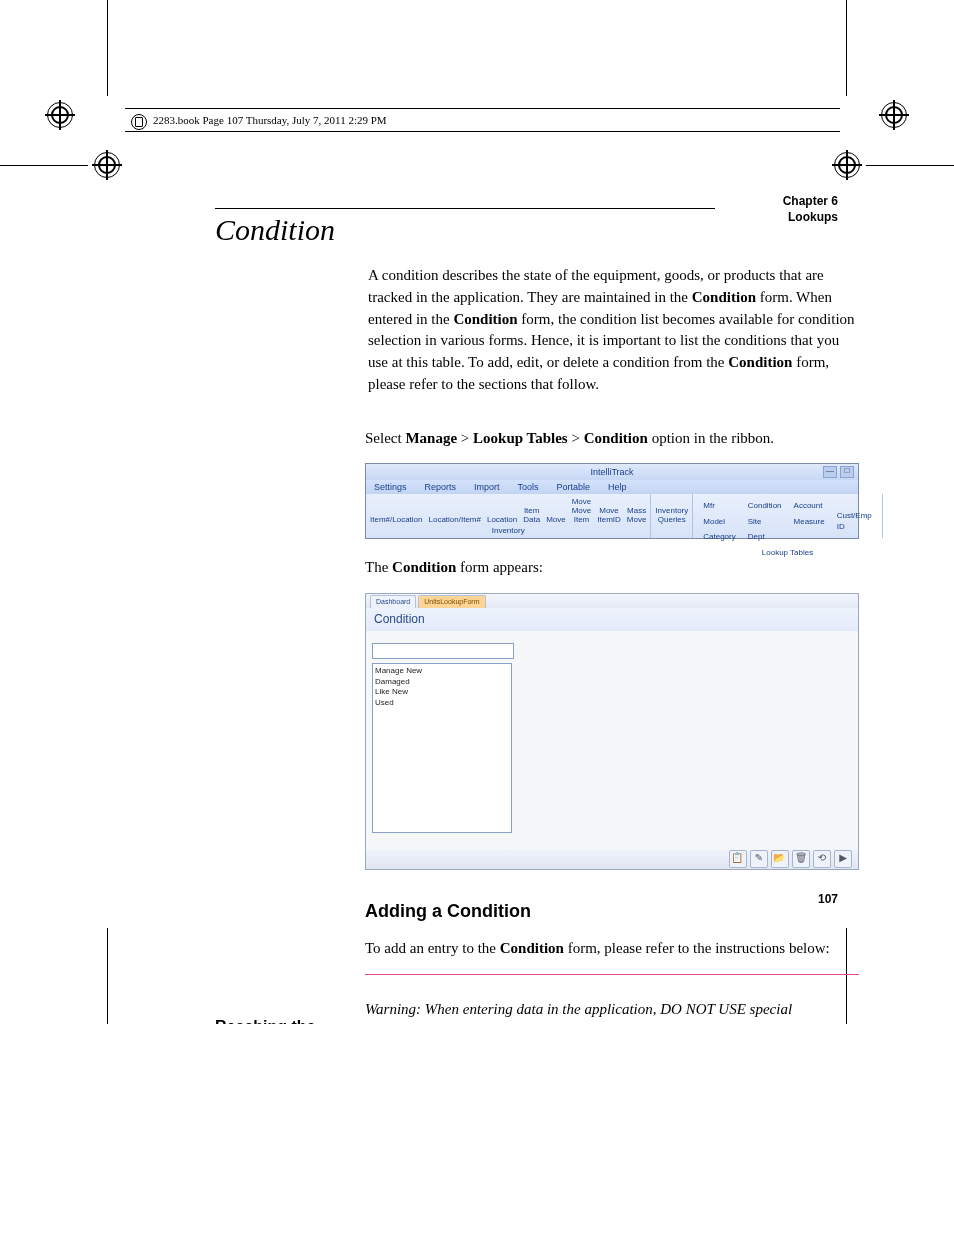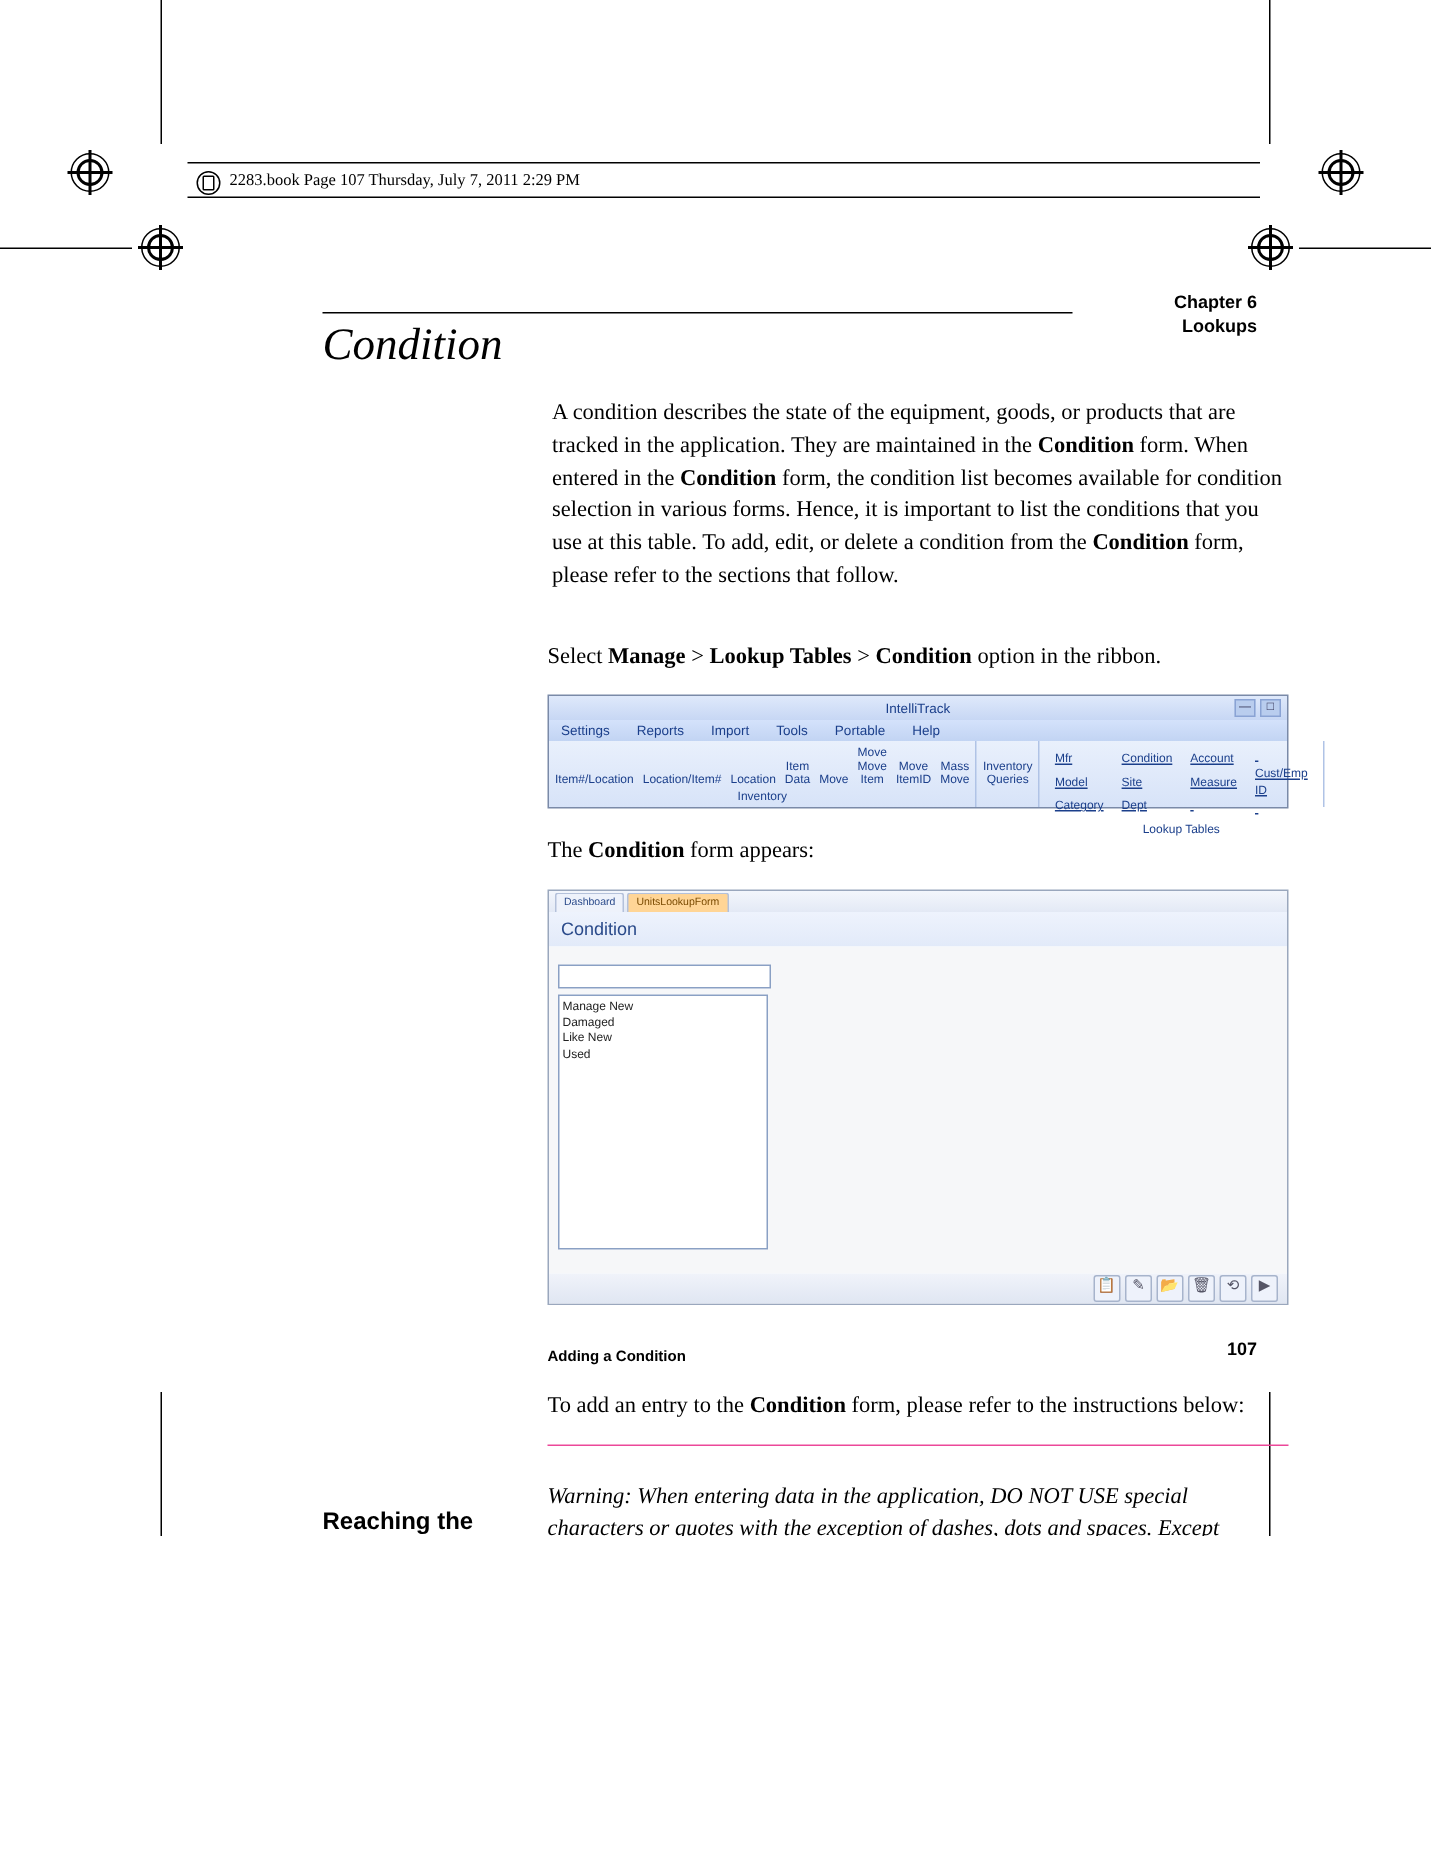--- a/index.html
+++ b/index.html
@@ -20,21 +20,21 @@
   .runhead{position:absolute;right:116px;top:172px;text-align:right;font-family:Arial,Helvetica,sans-serif;font-size:12px;font-weight:bold;line-height:1.35;margin-top:21px;}
   
   .body-area{position:absolute;left:183px;top:208px;width:644px;margin-left:32px;}
   .rule{border-top:1px solid #000;height:0;margin:0;}
   h1.section{font-family:"Times New Roman",serif;font-style:italic;font-weight:normal;font-size:30px;margin:4px 0 18px 0;}
   .two-col{display:flex;gap:28px;align-items:flex-end;}
   .sidehead{width:125px;font-family:Arial,Helvetica,sans-serif;font-weight:bold;font-size:16px;line-height:1.25;}
   .maincol{flex:1;font-family:"Times New Roman",serif;font-size:15px;line-height:1.45;}
   .maincol p{margin:0 0 14px 0;}
   .maincol strong{font-weight:bold;}
-  .subhead{font-family:Arial,Helvetica,sans-serif;font-weight:bold;font-size:10px;margin:28px 0 14px 0;}
+  .subhead{font-family:Arial,Helvetica,sans-serif;font-weight:bold;font-size:18px;margin:28px 0 14px 0;}
   .warning{font-style:italic;border-top:1px solid #ec4899;padding-top:24px;margin-top:10px;}
   .page-num{position:absolute;right:116px;bottom:118px;font-family:Arial,Helvetica,sans-serif;font-weight:bold;font-size:12px;}
   
   .shot1{border:1px solid #7a8aa8;font-family:"Segoe UI",Arial,sans-serif;font-size:9px;color:#1b3f8b;margin:6px 0 18px 0;width:492px;}
   .shot1 .titlebar{background:linear-gradient(#dfe9fb,#c7d7f4);height:16px;display:flex;align-items:center;justify-content:center;position:relative;}
   .shot1 .titlebar .winbtns{position:absolute;right:4px;top:2px;display:flex;gap:3px;}
   .shot1 .titlebar .winbtns span{width:12px;height:10px;background:#b9cdee;border:1px solid #8aa3d4;font-size:8px;line-height:8px;text-align:center;color:#335;}
   .shot1 .menubar{background:linear-gradient(#d4e2fb,#c2d4f3);height:14px;display:flex;align-items:center;gap:18px;padding:0 8px;}
   .shot1 .menubar span{font-size:9px;}
   .shot1 .ribbon{background:linear-gradient(#e9f0fc,#d7e3f8);height:44px;display:flex;}
@@ -160,21 +160,21 @@
               </div>
               <div class="cap">Inventory</div>
             </div>
             <div class="grp" style="flex:0.55;">
               <div class="row">
                   <div class="btn">Inventory Queries</div>
                 </div>
               <div class="cap">&nbsp;</div>
             </div>
             <div class="grp rightgrp" style="flex:1.3;">
-              <div style="display:flex;flex:1;text-decoration:underline;">
+              <div style="display:flex;flex:1;">
                 <div class="minicol">
                   <span>Mfr</span>
                   <span>Model</span>
                   <span>Category</span>
                 </div>
                 <div class="minicol">
                   <span>Condition</span>
                   <span>Site</span>
                   <span>Dept</span>
                 </div>

